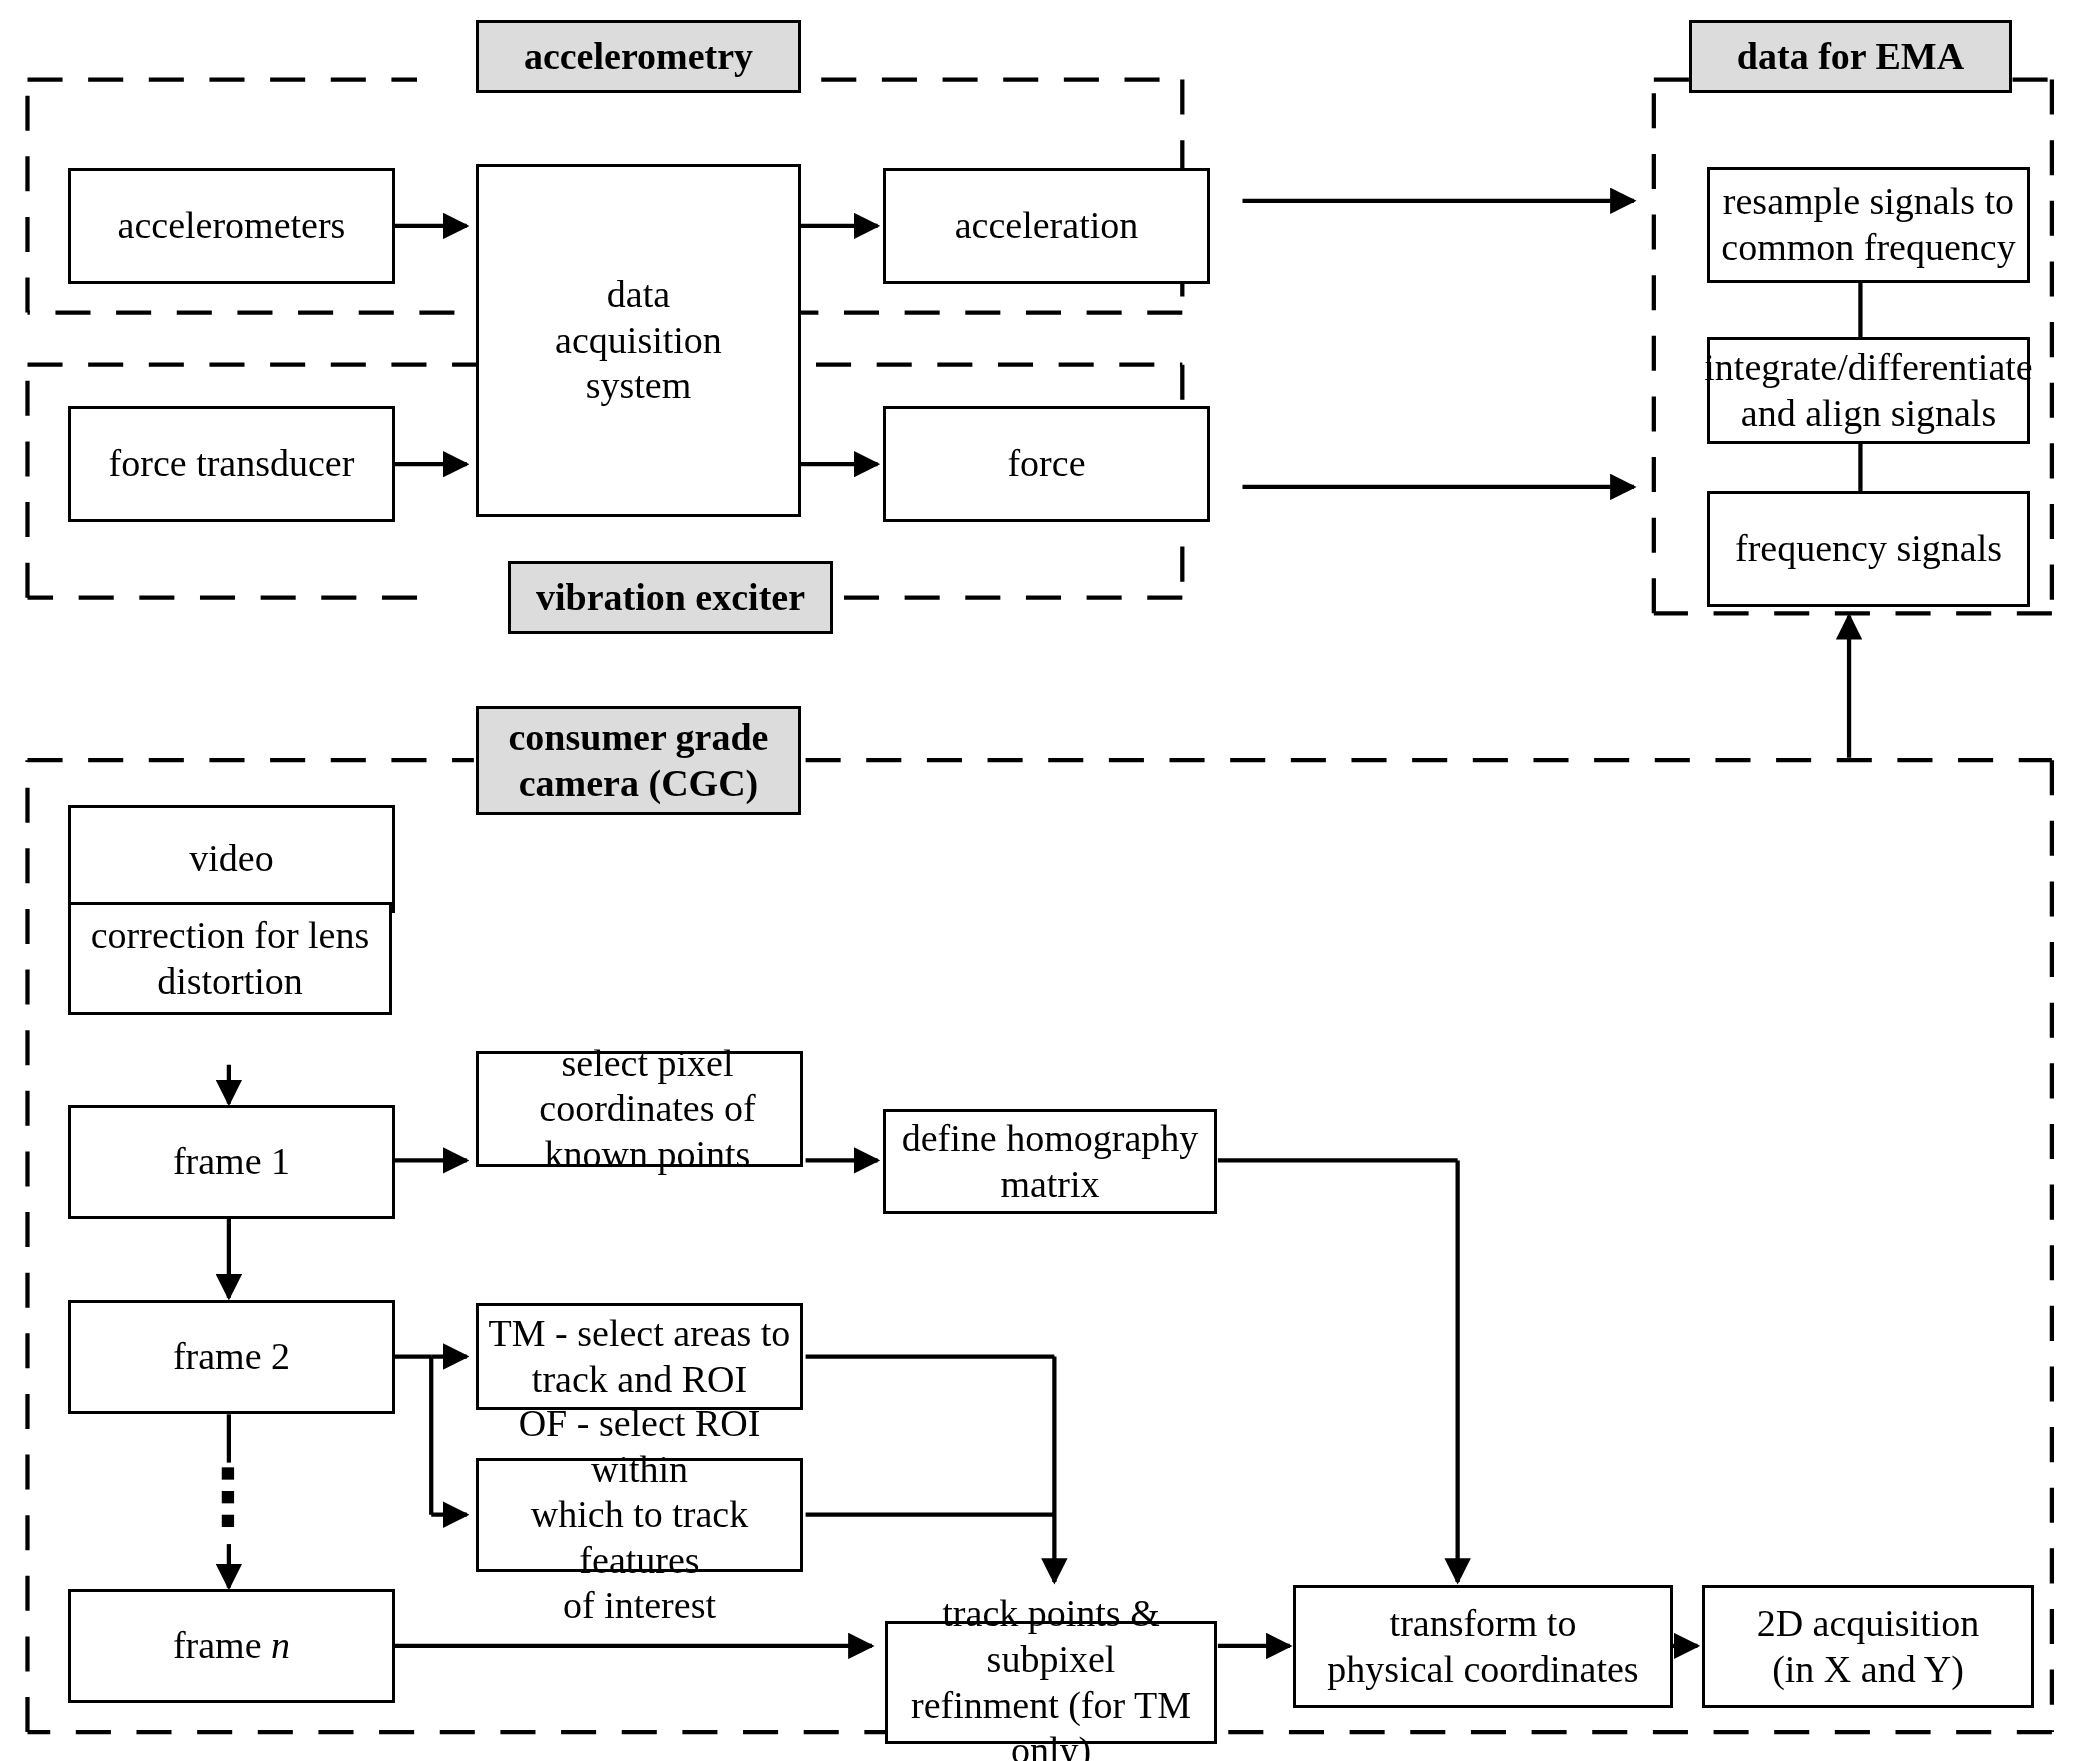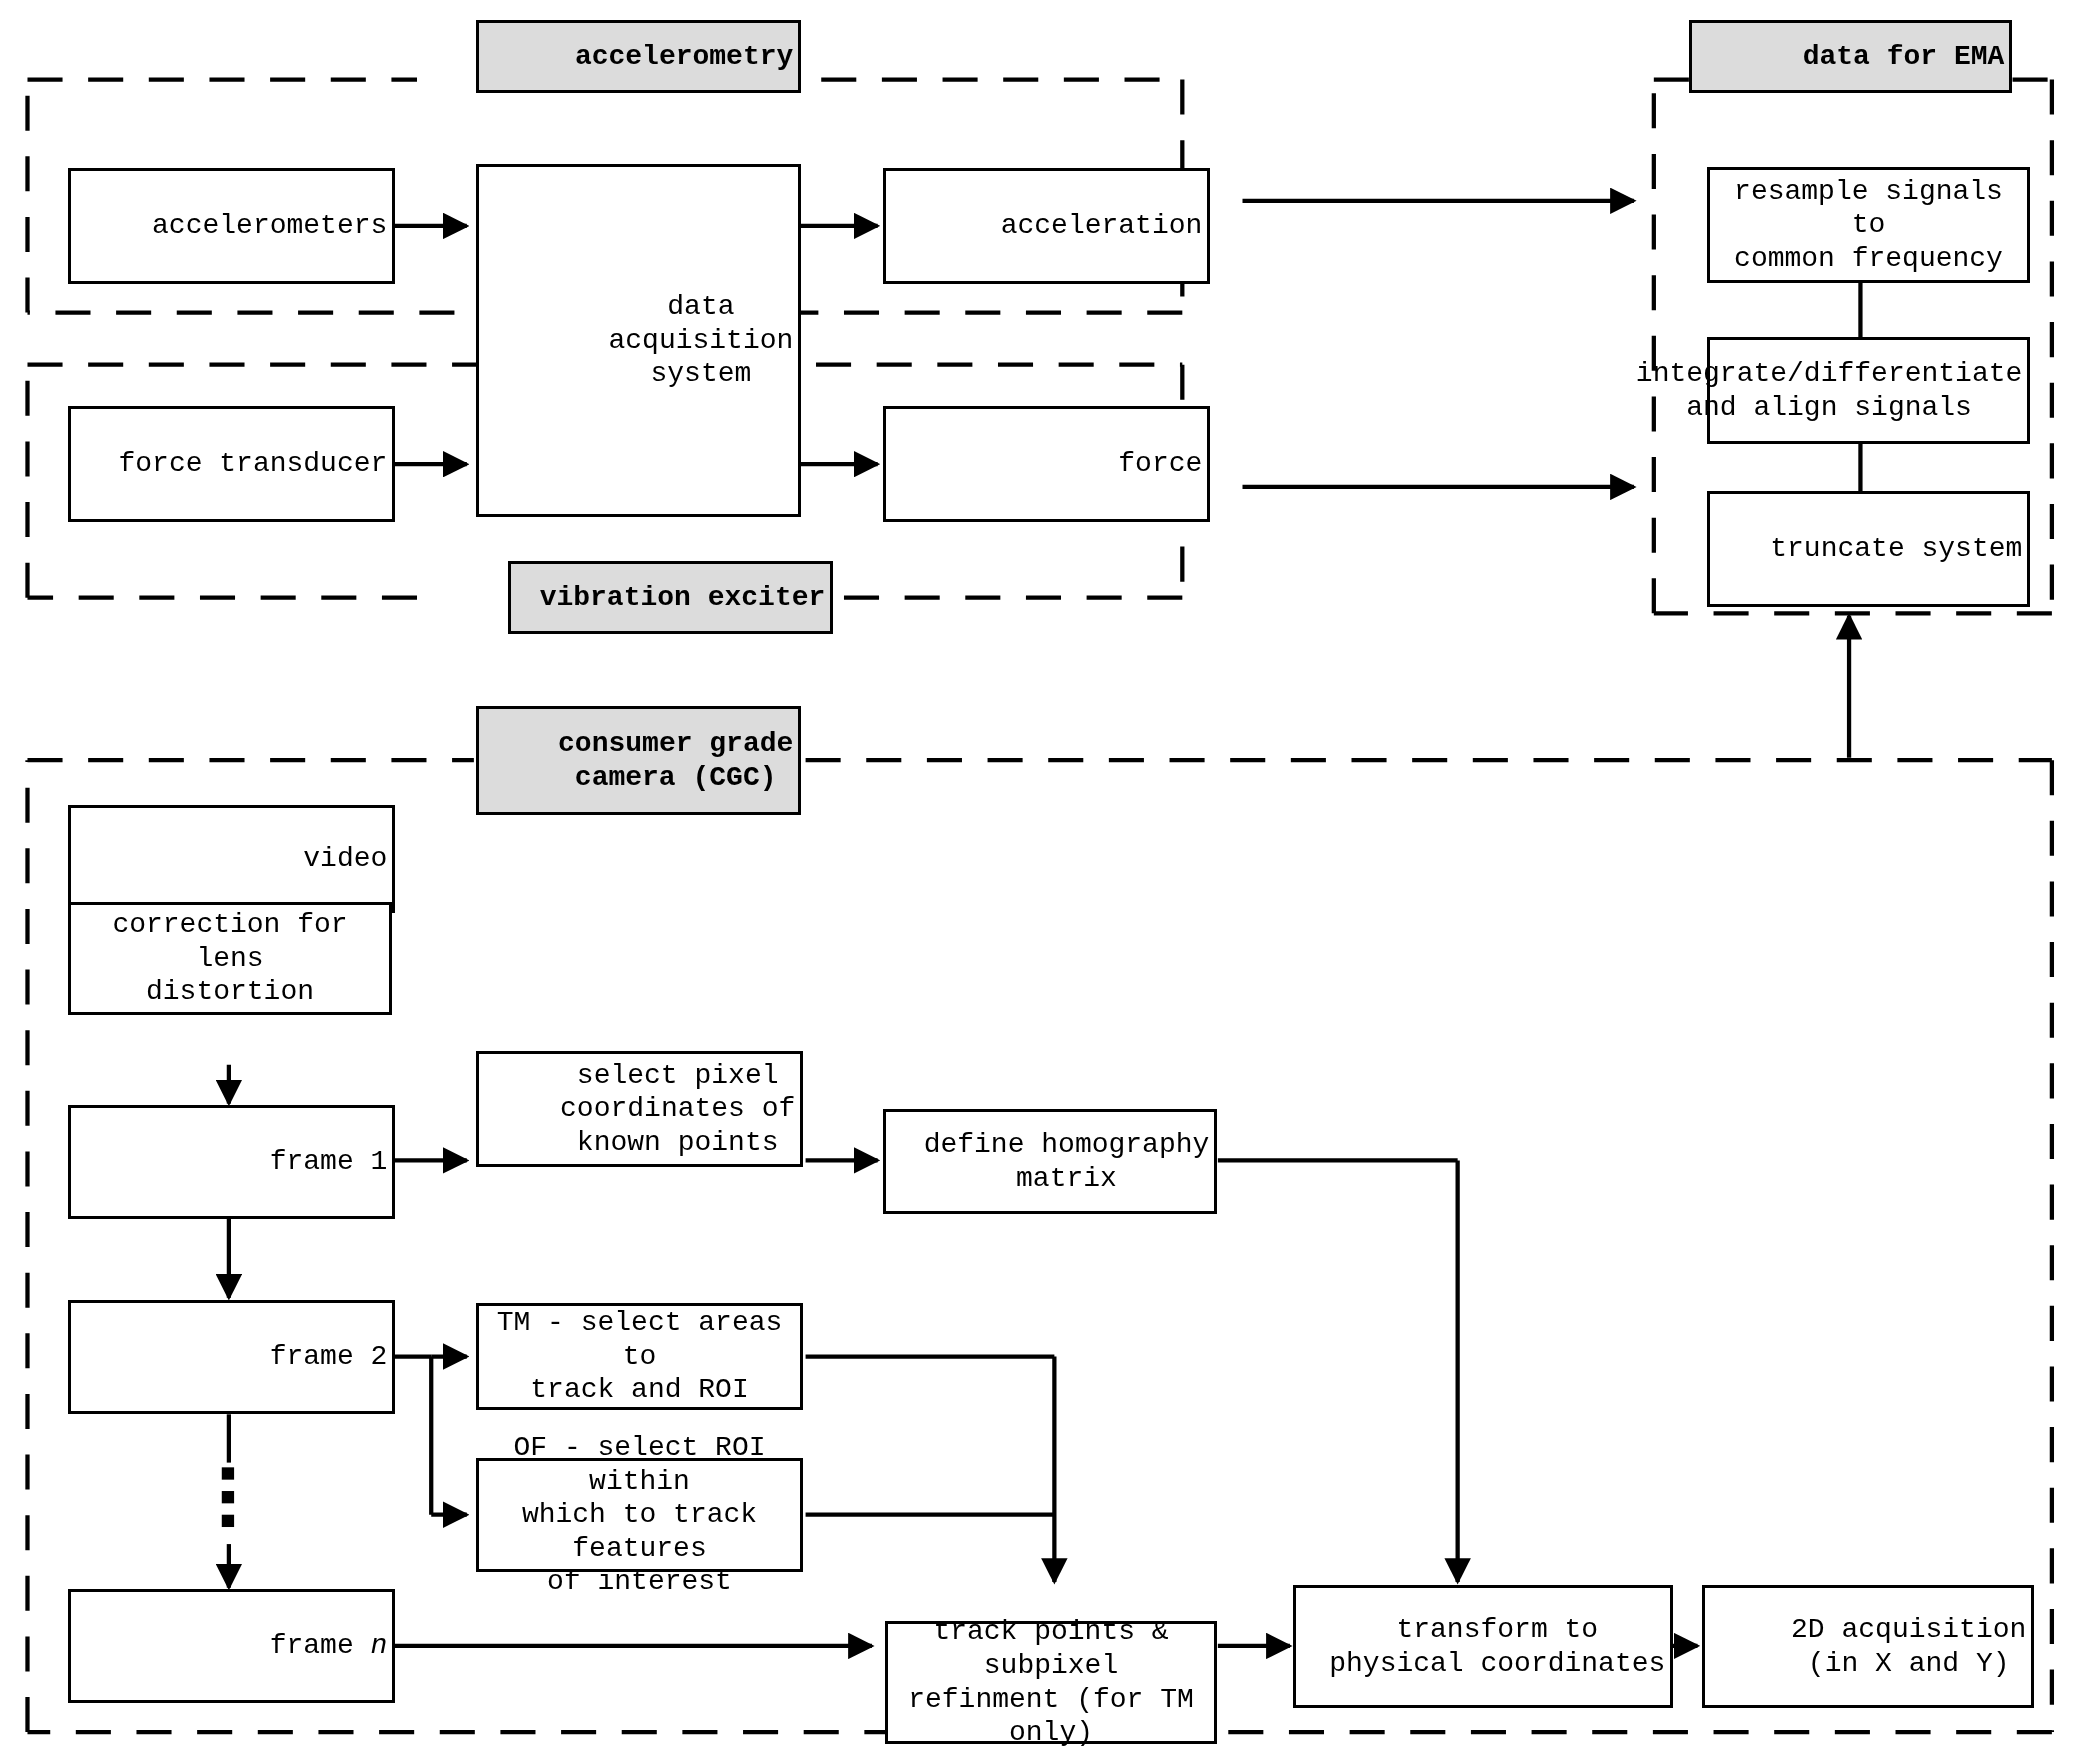--- a/index.html
+++ b/index.html
@@ -21,26 +21,26 @@
     height: 1761px;
     overflow: visible;
   }
   .node {
     position: absolute;
     box-sizing: border-box;
     border: 3.3px solid #000000;
     background: #ffffff;
     display: flex;
     align-items: center;
-    justify-content: flex-end;
+    justify-content: center;
     text-align: center;
     color: #000000;
-    font-size: 28px;
+    font-size: 38px;
     line-height: 1.20;
-    font-family: Liberation Mono, monospace;
+    font-family: Liberation Serif, serif;
   }
   .node.header {
     background: #dcdcdc;
     font-weight: bold;
   }
   .node .txt {
     padding: 0 4.7px;
     white-space: pre-line;
   }
   .node .txt i { font-style: italic; }
@@ -198,21 +198,21 @@
     <span class="txt">resample signals to
 common frequency</span>
   </div>
 
   <div class="node" style="left:1707px; top:337px; width:323px; height:107px;">
     <span class="txt">integrate/differentiate
 and align signals</span>
   </div>
 
   <div class="node" style="left:1707px; top:491px; width:323px; height:116px;">
-    <span class="txt">truncate system</span>
+    <span class="txt">frequency signals</span>
   </div>
 
   <div class="node" style="left:68px; top:805px; width:327px; height:108px;">
     <span class="txt">video</span>
   </div>
 
   <div class="node" style="left:68px; top:902px; width:324px; height:113px;">
     <span class="txt">correction for lens
 distortion</span>
   </div>

